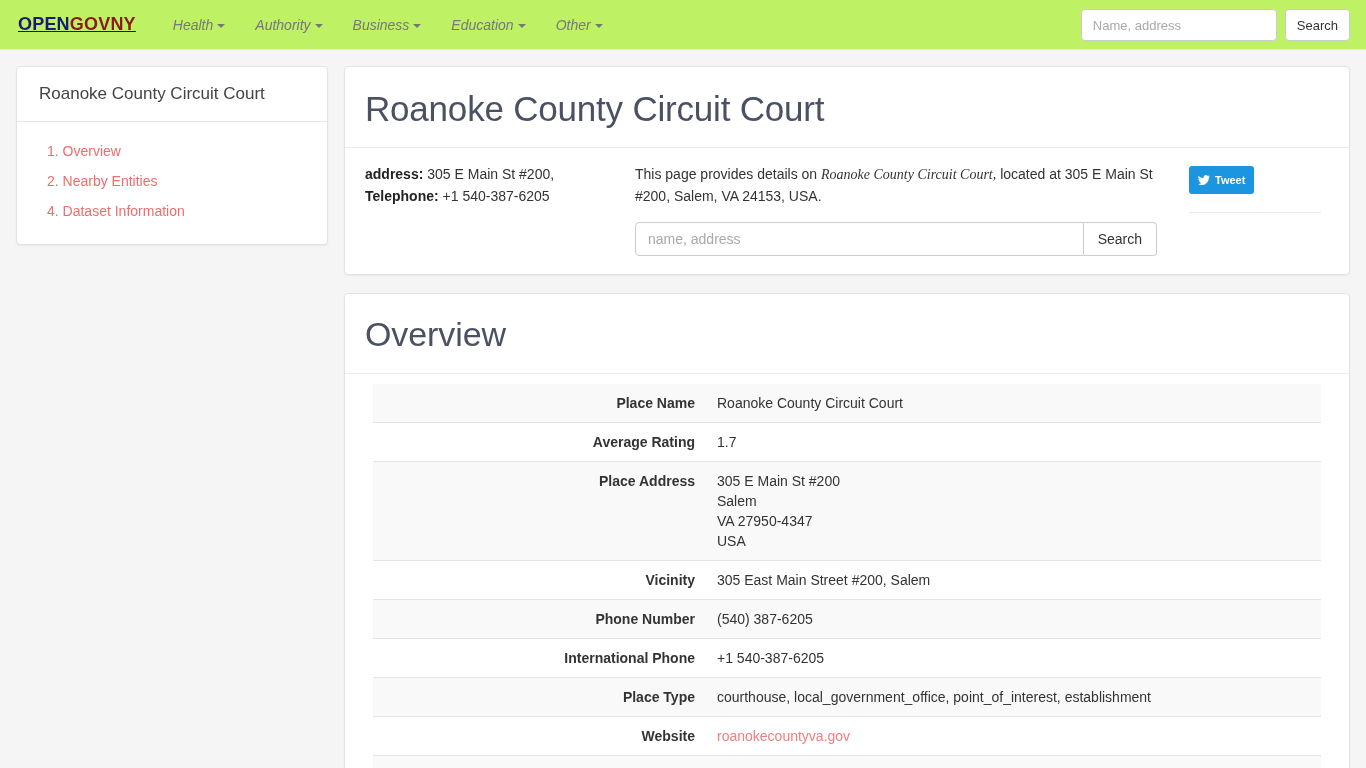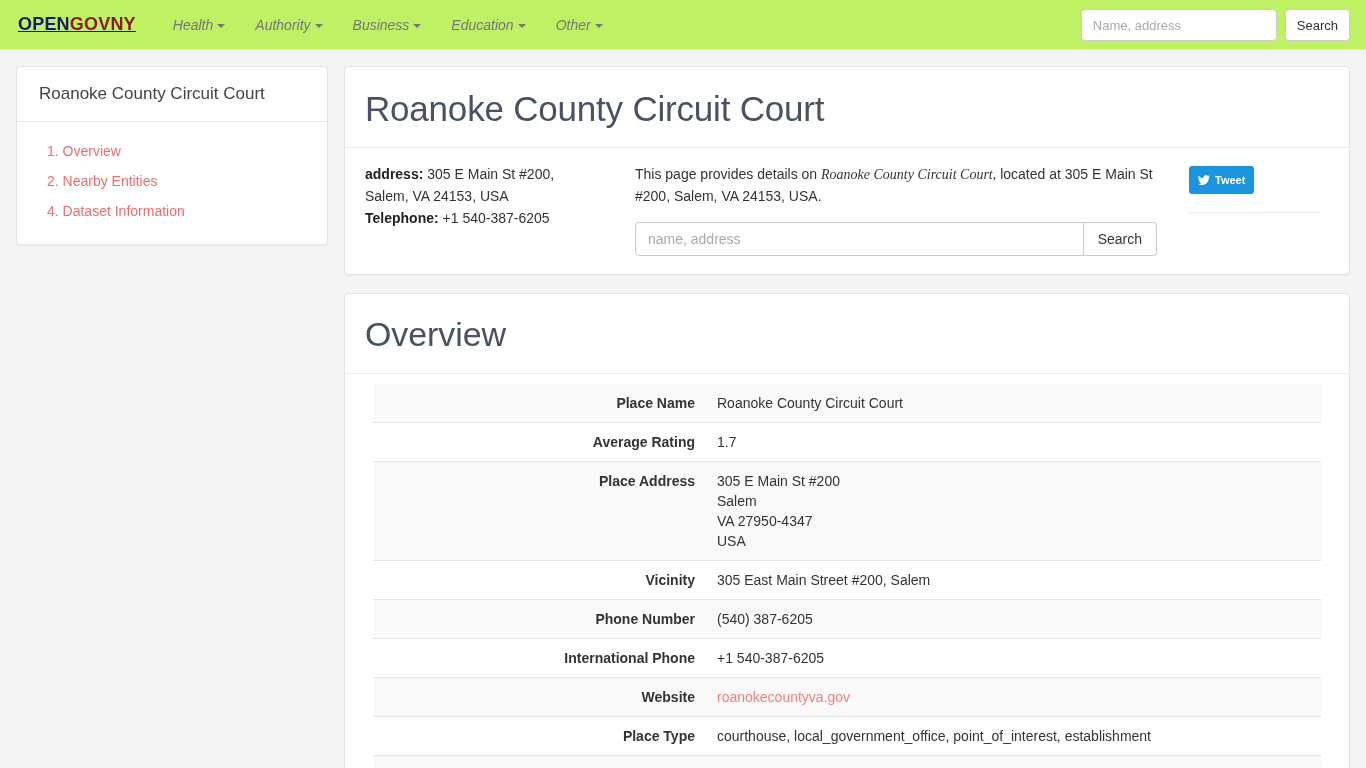--- a/index.html
+++ b/index.html
@@ -281,21 +281,20 @@
     <div class="panel">
       <div class="title-wrap">
         <h1 class="page-title">Roanoke County Circuit Court</h1>
       </div>
       <div class="detail-body">
 
         <div class="addr-col">
           <div>
             <b>address:</b><span> 305 E Main St #200,</span>
           </div>
-          <div>Salem, VA 24153, USA</div>
           <div>
             <b>Telephone:</b><span> +1 540-387-6205</span>
           </div>
         </div>
 
         <div class="mid-col">
           <p class="desc">
             <span>This page provides details on </span><i>Roanoke County Circuit Court,</i><span> located at 305 E Main St #200, Salem, VA 24153, USA.</span>
           </p>
           <div class="inline-search">
@@ -349,26 +348,26 @@
               </tr>
               <tr>
                 <th>Phone Number</th>
                 <td>(540) 387-6205</td>
               </tr>
               <tr>
                 <th>International Phone</th>
                 <td>+1 540-387-6205</td>
               </tr>
               <tr>
+                <th>Place Type</th>
+                <td>courthouse, local_government_office, point_of_interest, establishment</td>
+              </tr>
+              <tr>
                 <th>Website</th>
                 <td><a class="link" href="#">roanokecountyva.gov</a></td>
-              </tr>
-              <tr>
-                <th>Place Type</th>
-                <td>courthouse, local_government_office, point_of_interest, establishment</td>
               </tr>
               <tr>
                 <th>Opening Hours</th>
                 <td>
                   <span class="ml">Monday: 8:30 AM – 4:30 PM</span>
                 </td>
               </tr>
             </tbody>
         </table>
       </div>

